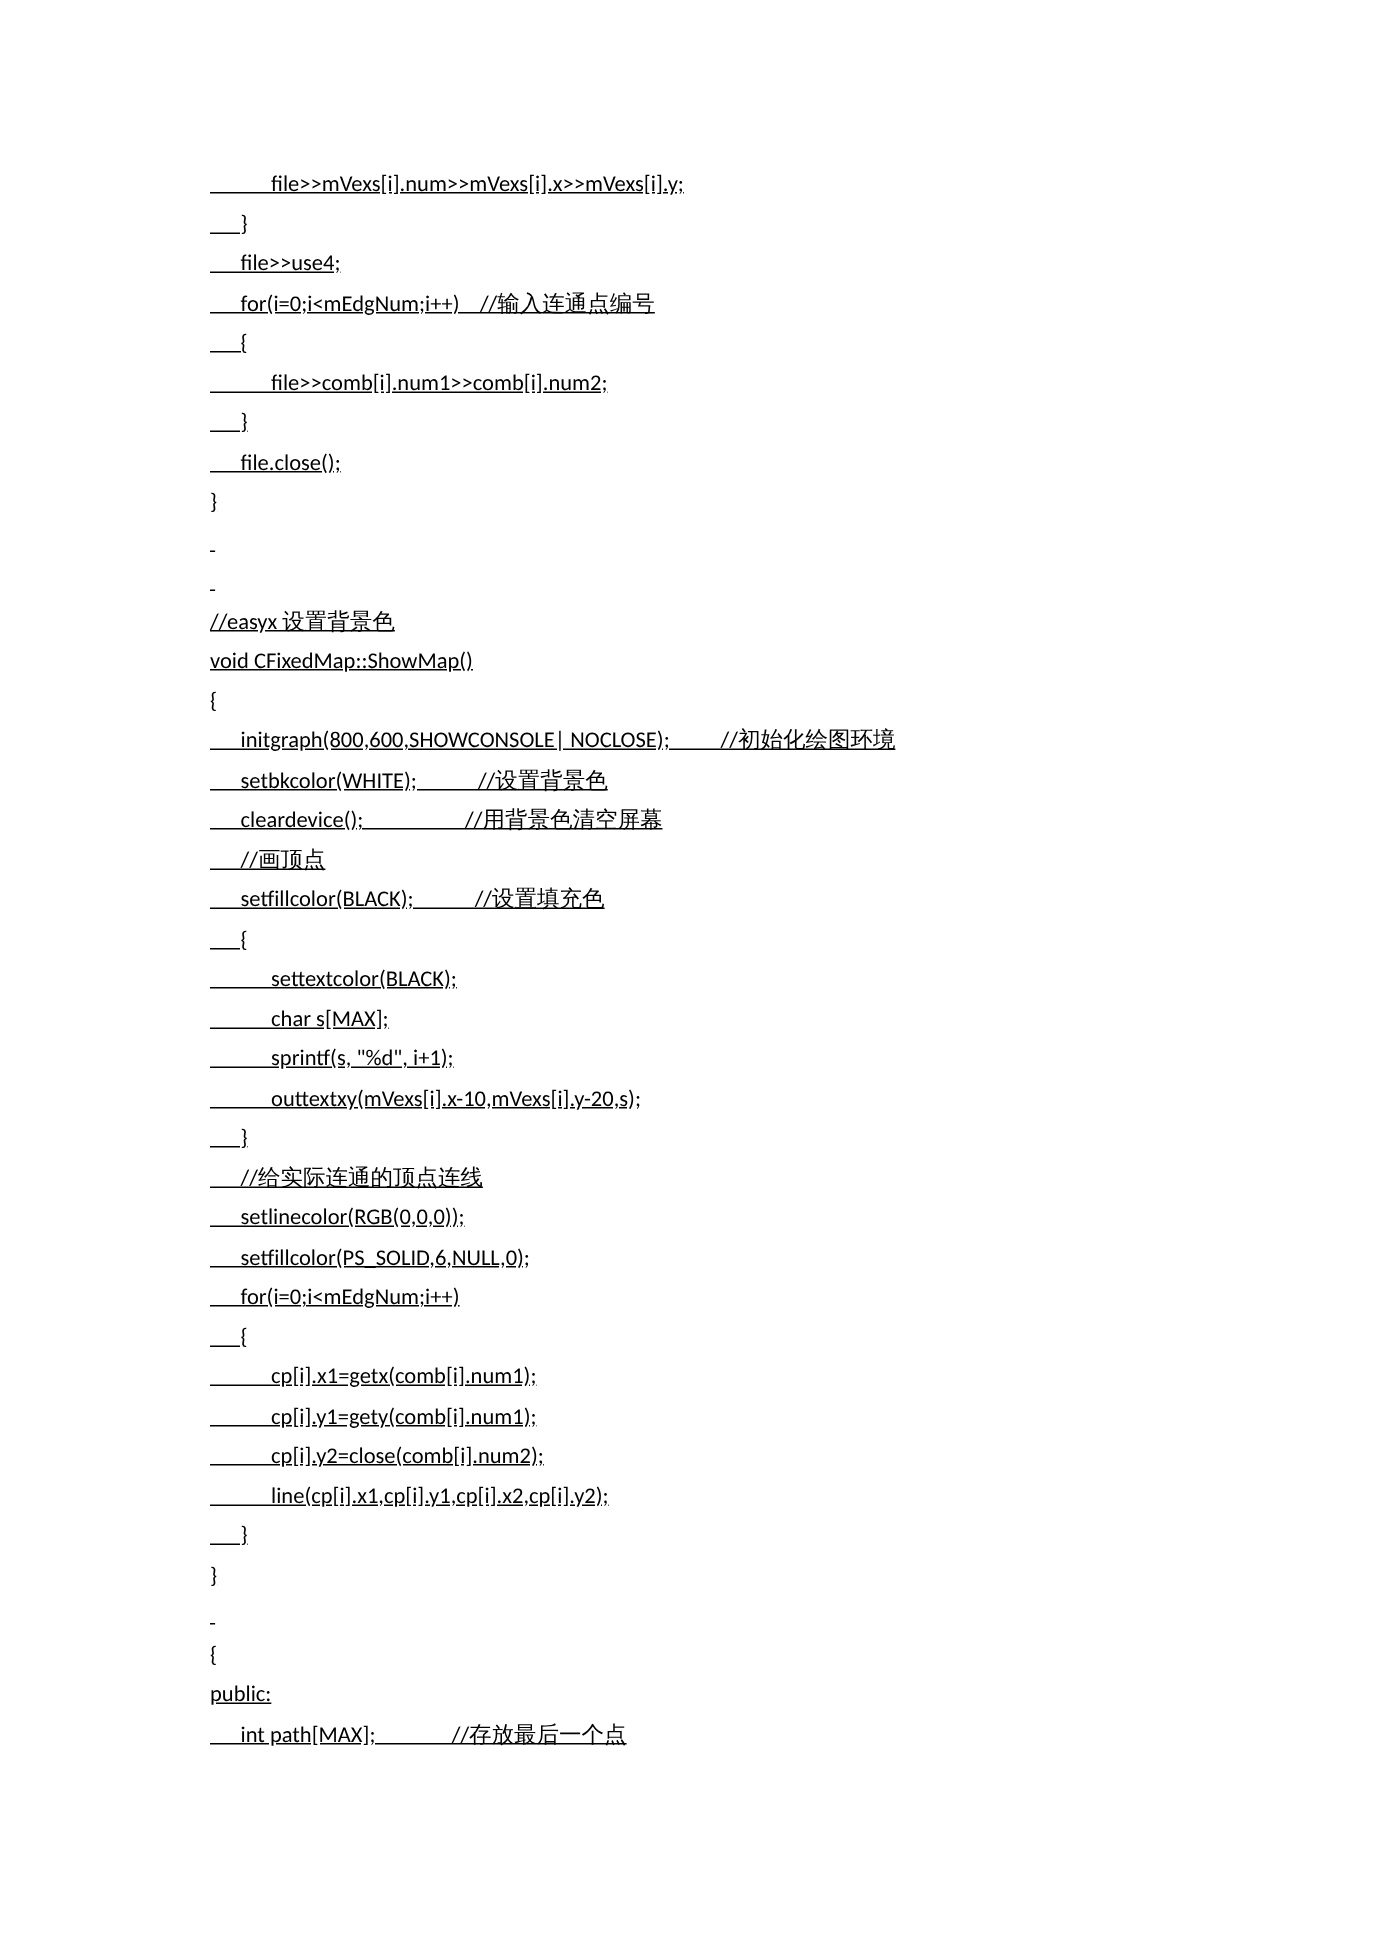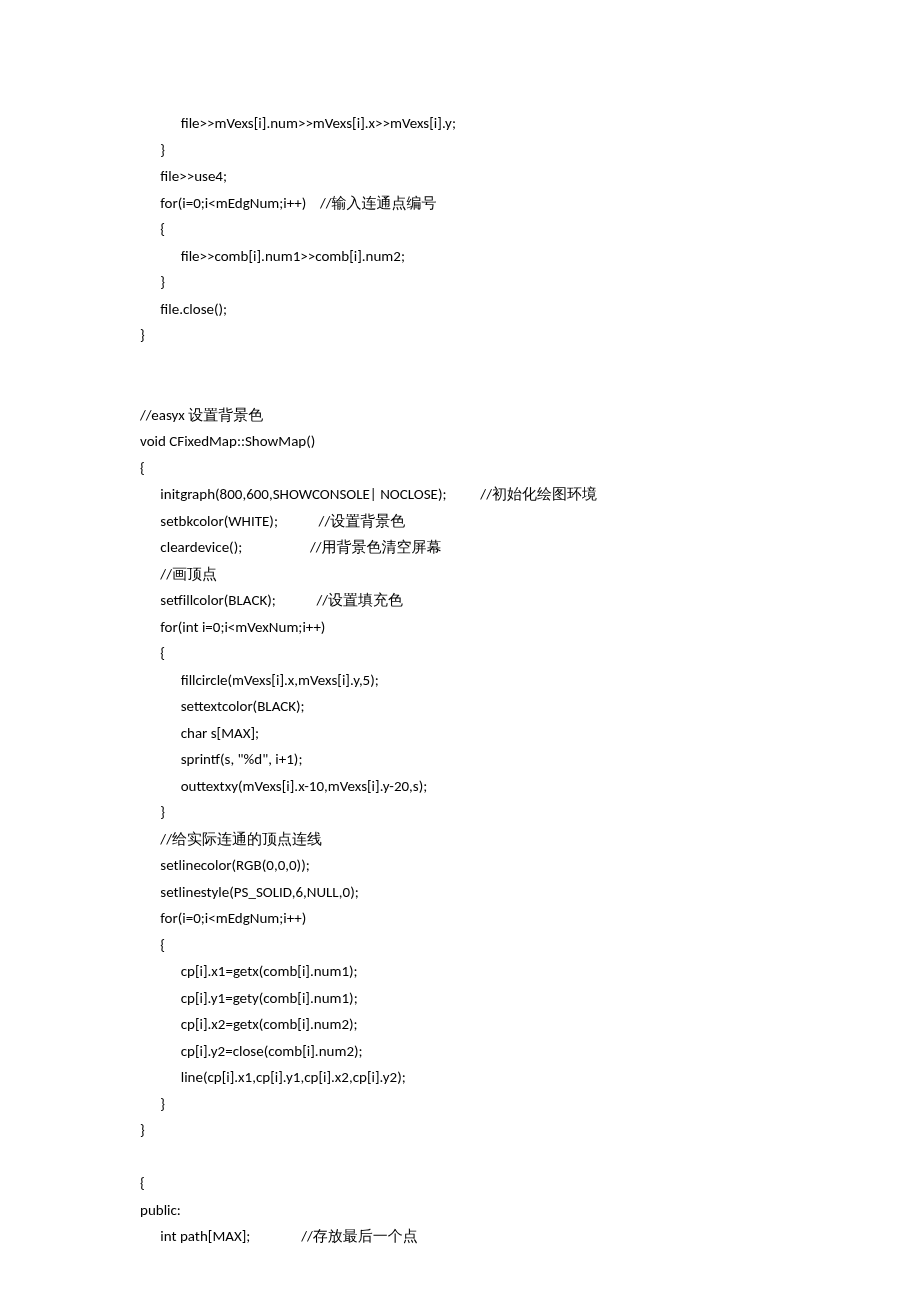--- a/index.html
+++ b/index.html
@@ -12,20 +12,21 @@
   .page {
     padding: 110px 140px 60px 140px;
     box-sizing: border-box;
   }
   .code-line {
     font-family: "Calibri", "Arial", sans-serif;
     font-size: 15px;
     line-height: 26.5px;
     color: #000000;
     white-space: pre;
+    text-decoration: underline;
   }
 </style>
 </head>
 <body>
 
 <div class="page">
   <div class="code-line">            file&gt;&gt;mVexs[i].num&gt;&gt;mVexs[i].x&gt;&gt;mVexs[i].y;</div>
   <div class="code-line">      }</div>
   <div class="code-line">      file&gt;&gt;use4;</div>
   <div class="code-line">      for(i=0;i&lt;mEdgNum;i++)    //输入连通点编号</div>
@@ -37,36 +38,33 @@
   <div class="code-line">&nbsp;</div>
   <div class="code-line">&nbsp;</div>
   <div class="code-line">//easyx 设置背景色</div>
   <div class="code-line">void CFixedMap::ShowMap()</div>
   <div class="code-line">{</div>
   <div class="code-line">      initgraph(800,600,SHOWCONSOLE| NOCLOSE);          //初始化绘图环境</div>
   <div class="code-line">      setbkcolor(WHITE);            //设置背景色</div>
   <div class="code-line">      cleardevice();                    //用背景色清空屏幕</div>
   <div class="code-line">      //画顶点</div>
   <div class="code-line">      setfillcolor(BLACK);            //设置填充色</div>
-  <div class="code-line">      for(int i=0;i&lt;mVexNum;i++)</div>
   <div class="code-line">      {</div>
-  <div class="code-line">            fillcircle(mVexs[i].x,mVexs[i].y,5);</div>
   <div class="code-line">            settextcolor(BLACK);</div>
   <div class="code-line">            char s[MAX];</div>
   <div class="code-line">            sprintf(s, "%d", i+1);</div>
   <div class="code-line">            outtextxy(mVexs[i].x-10,mVexs[i].y-20,s);</div>
   <div class="code-line">      }</div>
   <div class="code-line">      //给实际连通的顶点连线</div>
   <div class="code-line">      setlinecolor(RGB(0,0,0));</div>
-  <div class="code-line">      setlinestyle(PS_SOLID,6,NULL,0);</div>
+  <div class="code-line">      setfillcolor(PS_SOLID,6,NULL,0);</div>
   <div class="code-line">      for(i=0;i&lt;mEdgNum;i++)</div>
   <div class="code-line">      {</div>
   <div class="code-line">            cp[i].x1=getx(comb[i].num1);</div>
   <div class="code-line">            cp[i].y1=gety(comb[i].num1);</div>
-  <div class="code-line">            cp[i].x2=getx(comb[i].num2);</div>
   <div class="code-line">            cp[i].y2=close(comb[i].num2);</div>
   <div class="code-line">            line(cp[i].x1,cp[i].y1,cp[i].x2,cp[i].y2);</div>
   <div class="code-line">      }</div>
   <div class="code-line">}</div>
   <div class="code-line">&nbsp;</div>
   <div class="code-line">{</div>
   <div class="code-line">public:</div>
   <div class="code-line">      int path[MAX];               //存放最后一个点</div>
 </div>
 

